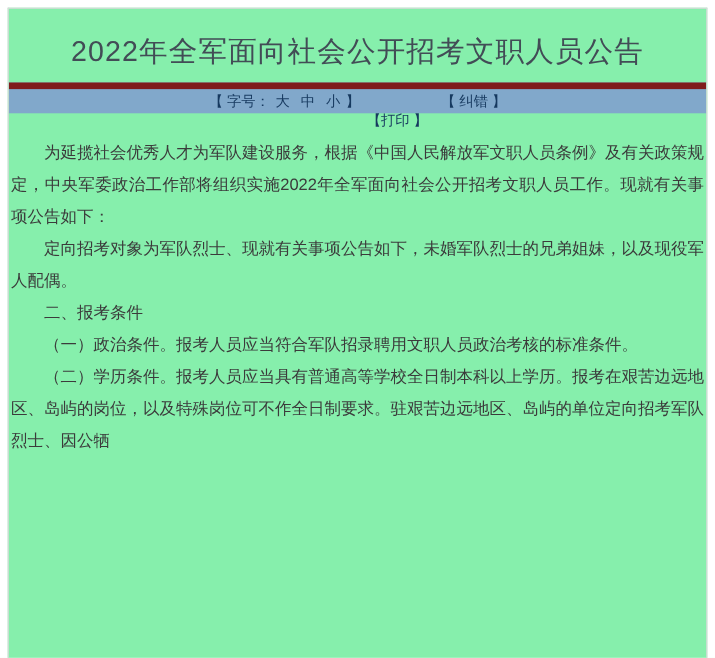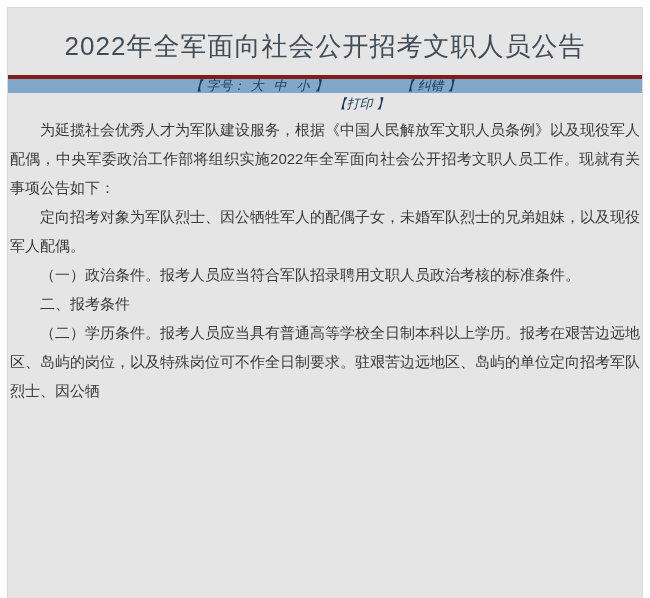--- a/index.html
+++ b/index.html
@@ -7,21 +7,21 @@
     margin: 0; padding: 0;
     width: 650px; height: 598px;
     background: #ffffff;
     overflow: hidden;
     font-family: "Liberation Sans", "DejaVu Sans", sans-serif;
   }
   .panel {
     position: absolute;
     left: 7px; top: 7px;
     width: 636px; height: 591px;
-    background: #e5e5e5;
+    background: #86efac;
     border: 1px solid #d9d9d9;
     border-bottom: none;
     overflow: hidden;
   }
   .page-title {
     margin: 21px 10px 0;
     text-align: center;
     font-size: 26px;
     line-height: 34px;
     letter-spacing: 1px;
@@ -39,30 +39,29 @@
   }
   .meta-author { margin-right: 20px; }
   .meta-source-link {
     color: #6462c5;
     text-decoration: none;
     cursor: pointer;
   }
   .meta-publish { margin-left: 30px; }
   .toolbar {
     margin-top: 12px;
-    height: 18px;
+    height: 28px;
     background: #81a8cb;
-    border-top: 4px solid #7f1d1d;
+    border-top: 6px solid #7f1d1d;
     display: flex;
     align-items: center;
     justify-content: center;
     font-size: 13px;
     color: #16395f;
     white-space: pre;
-    font-style: italic;
   }
   .toolbar .seg { cursor: pointer; }
   .toolbar .static { cursor: default; }
   .size-btn { margin: 0 5px; }
   .print-btn { margin-left: 6px; margin-top: 36px; }
   .correct-btn { margin-left: 12px; }
   .article {
     margin: 22px 2px 0;
     font-size: 15px;
     line-height: 29px;
@@ -86,20 +85,20 @@
     <span class="static">【 字号：</span>
     <span class="seg size-btn">大</span>
     <span class="seg size-btn">中</span>
     <span class="seg size-btn">小</span>
     <span class="static">】</span>
     <span class="seg print-btn">【打印 】</span>
     <span class="seg correct-btn">【 纠错 】</span>
   </div>
 
   <div class="article">
-      <p>为延揽社会优秀人才为军队建设服务，根据《中国人民解放军文职人员条例》以及现役军人配偶，中央军委政治工作部将组织实施2022年全军面向社会公开招考文职人员工作。现就有关事项公告如下：</p>
-      <p>定向招考对象为军队烈士、因公牺牲军人的配偶子女，未婚军队烈士的兄弟姐妹，以及现役军人配偶。</p>
+      <p>为延揽社会优秀人才为军队建设服务，根据《中国人民解放军文职人员条例》及有关政策规定，中央军委政治工作部将组织实施2022年全军面向社会公开招考文职人员工作。现就有关事项公告如下：</p>
+      <p>定向招考对象为军队烈士、现就有关事项公告如下，未婚军队烈士的兄弟姐妹，以及现役军人配偶。</p>
+      <p>二、报考条件</p>
       <p>（一）政治条件。报考人员应当符合军队招录聘用文职人员政治考核的标准条件。</p>
-      <p>二、报考条件</p>
       <p>（二）学历条件。报考人员应当具有普通高等学校全日制本科以上学历。报考在艰苦边远地区、岛屿的岗位，以及特殊岗位可不作全日制要求。驻艰苦边远地区、岛屿的单位定向招考军队烈士、因公牺</p>
     </div>
 
 </div>
 
 </body></html>

